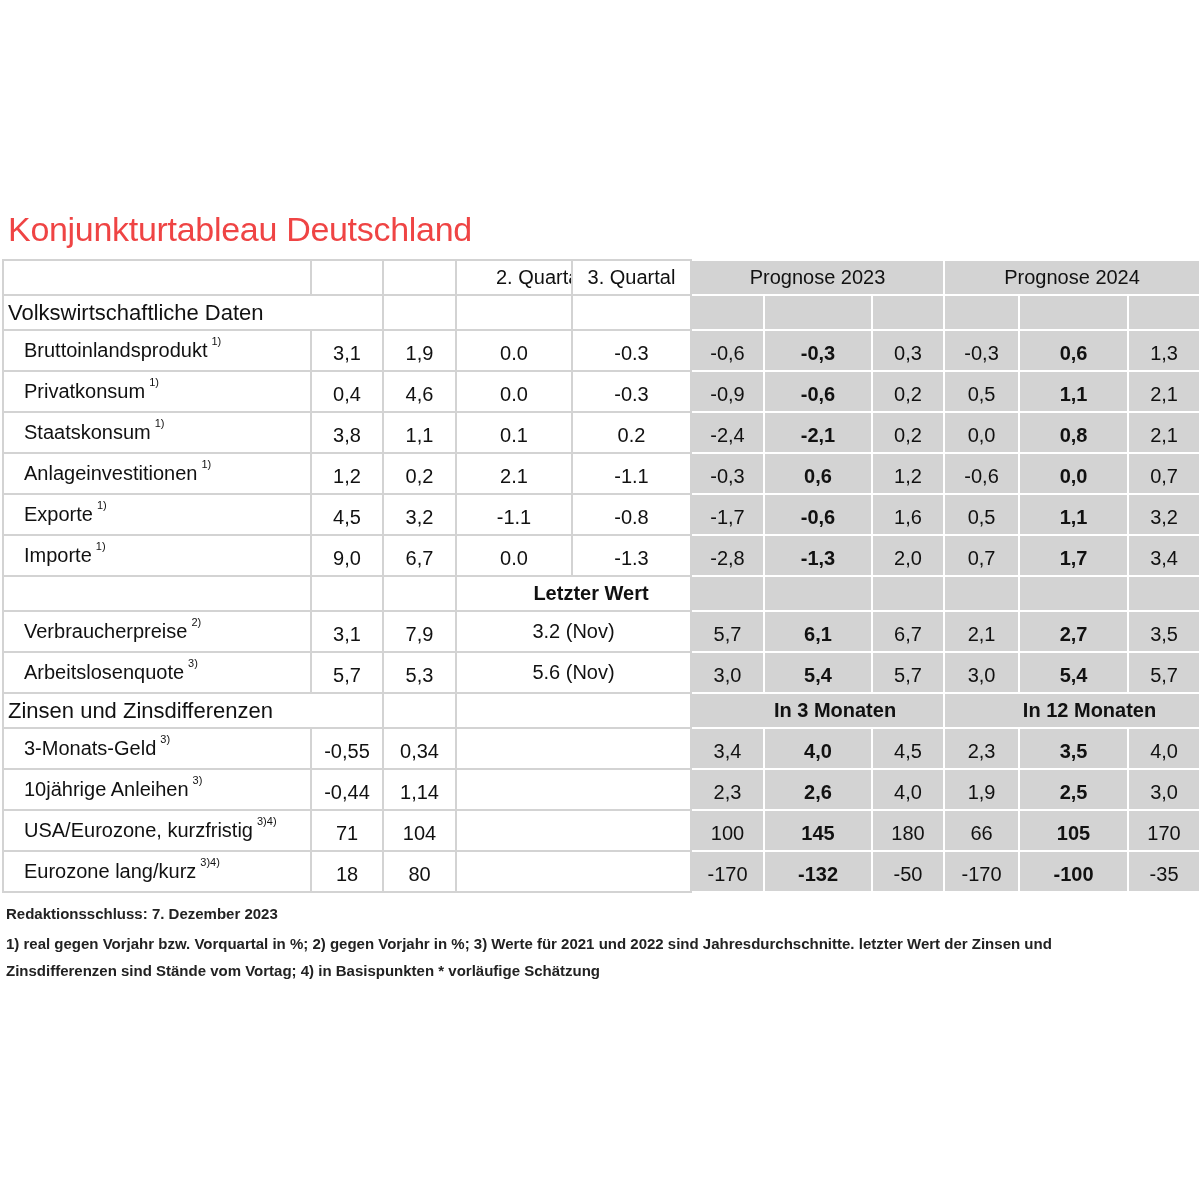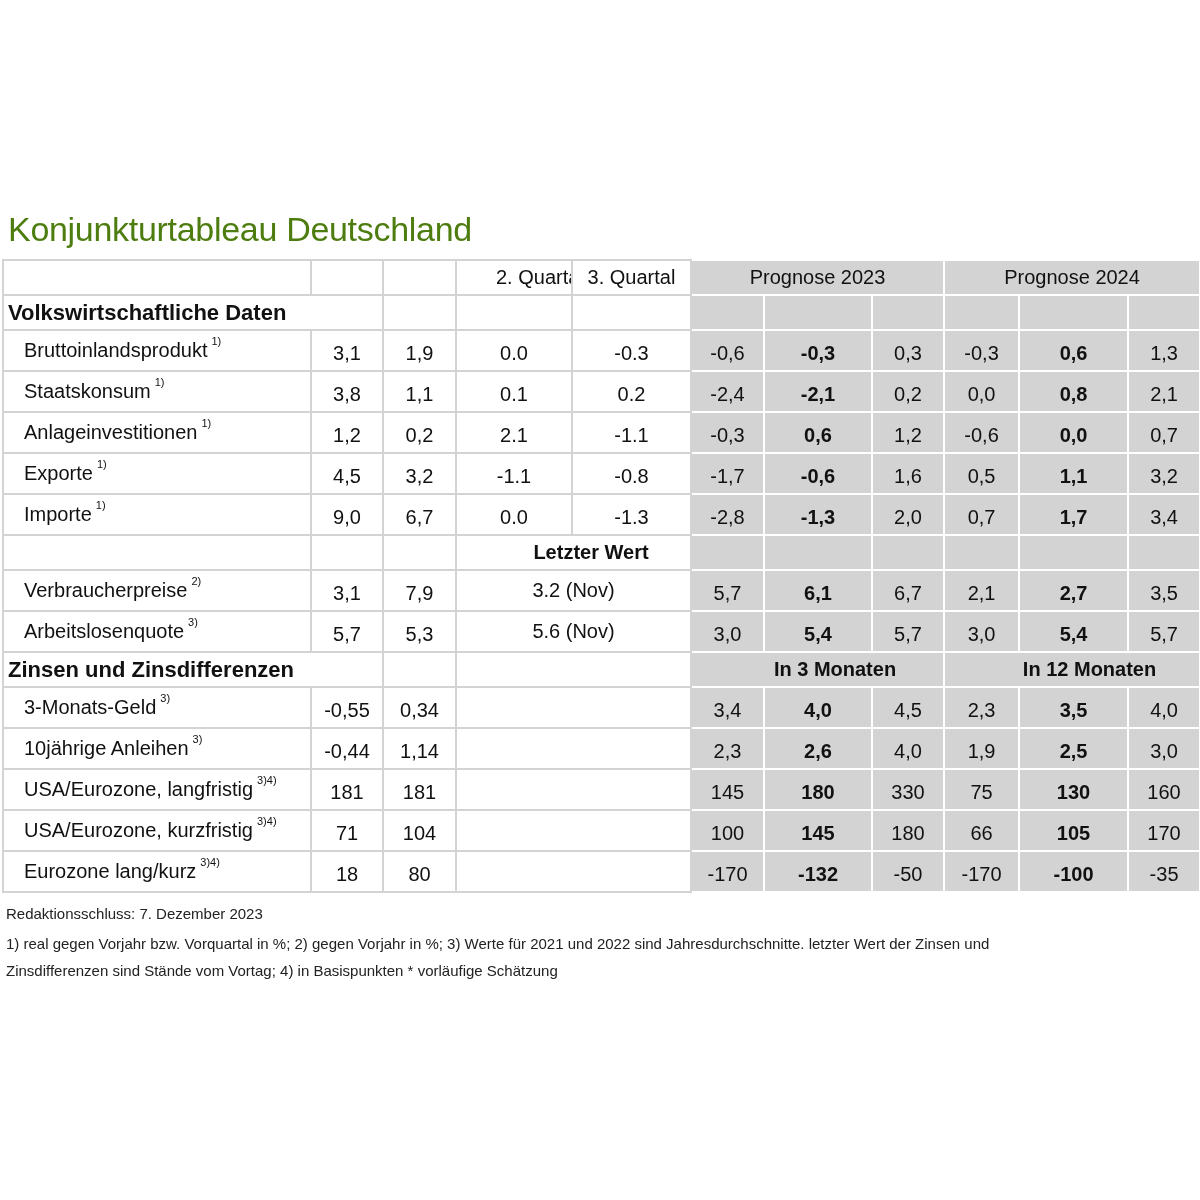--- a/index.html
+++ b/index.html
@@ -2,41 +2,41 @@
 <html><head>
 <meta charset="utf-8">
 <style>
   html, body { margin:0; padding:0; }
   body {
     width:1200px; height:1200px; background:#ffffff; position:relative; overflow:hidden;
     font-family:"DejaVu Sans Condensed","Liberation Sans",sans-serif; color:#111;
   }
   .title {
     position:absolute; left:8px; top:210px; font-size:34px; font-weight:normal;
-    letter-spacing:-0.3px; color:#4d7c0f;
+    letter-spacing:-0.3px; color:#ef4444;
     font-family:"Liberation Sans", sans-serif;
   }
   table.tab {
     position:absolute; left:2px; top:259px; width:1197px;
     border-collapse:collapse; table-layout:fixed;
     font-family:"Liberation Sans", sans-serif; font-size:20px;
   }
   table.tab td {
     height:33px; padding:0 4px; border:2.5px solid #d3d3d3;
     text-align:center; vertical-align:middle; white-space:nowrap; overflow:hidden;
   }
   table.tab td.g { background:#d3d3d3; border-color:#ffffff; }
   table.tab td.lbl { text-align:left; padding-left:20px; }
-  table.tab td.sect { text-align:left; font-weight:bold; font-size:22px; padding-left:4px; }
+  table.tab td.sect { text-align:left; font-weight:normal; font-size:22px; padding-left:4px; }
   table.tab td.hd { font-weight:bold;padding-left:39px; }
   table.tab td.b { font-weight:bold; }
   table.tab td.num { padding-top:6px; }
   sup { font-size:11px; position:relative; top:-4px; vertical-align:top; margin-left:4px; }
   .note {
-    position:absolute; left:6px; font-family:"Liberation Sans", sans-serif; font-size:15px; color:#222;
+    position:absolute; left:6px; font-family:"Liberation Sans", sans-serif; font-size:15px; color:#222;font-weight:bold;
   }
   .footer {
     position:absolute; left:0; top:1248px; width:1200px; height:18px; background:#3e3e3e;
     color:#fff; font-family:Liberation Mono, monospace; font-size:18px; line-height:18px; padding-left:10px; box-sizing:border-box;
   }
 </style>
 </head>
 <body>
 
 <div class="title">Konjunkturtableau Deutschland</div>
@@ -86,20 +86,33 @@
         <td class="num">0.0</td>
         <td class="num">-0.3</td>
         <td class="g num">-0,6</td>
         <td class="g num b">-0,3</td>
         <td class="g num">0,3</td>
         <td class="g num">-0,3</td>
         <td class="g num b">0,6</td>
         <td class="g num">1,3</td>
       </tr>
       <tr>
+        <td class="lbl"><span>Privatkonsum</span><sup>1)</sup></td>
+        <td class="num">0,4</td>
+        <td class="num">4,6</td>
+        <td class="num">0.0</td>
+        <td class="num">-0.3</td>
+        <td class="g num">-0,9</td>
+        <td class="g num b">-0,6</td>
+        <td class="g num">0,2</td>
+        <td class="g num">0,5</td>
+        <td class="g num b">1,1</td>
+        <td class="g num">2,1</td>
+      </tr>
+      <tr>
         <td class="lbl"><span>Staatskonsum</span><sup>1)</sup></td>
         <td class="num">3,8</td>
         <td class="num">1,1</td>
         <td class="num">0.1</td>
         <td class="num">0.2</td>
         <td class="g num">-2,4</td>
         <td class="g num b">-2,1</td>
         <td class="g num">0,2</td>
         <td class="g num">0,0</td>
         <td class="g num b">0,8</td>
@@ -213,32 +226,20 @@
         <td class="num">1,14</td>
         <td colspan="2"></td>
         <td class="g num">2,3</td>
         <td class="g num b">2,6</td>
         <td class="g num">4,0</td>
         <td class="g num">1,9</td>
         <td class="g num b">2,5</td>
         <td class="g num">3,0</td>
       </tr>
       <tr>
-        <td class="lbl"><span>USA/Eurozone, langfristig</span><sup>3)4)</sup></td>
-        <td class="num">181</td>
-        <td class="num">181</td>
-        <td colspan="2"></td>
-        <td class="g num">145</td>
-        <td class="g num b">180</td>
-        <td class="g num">330</td>
-        <td class="g num">75</td>
-        <td class="g num b">130</td>
-        <td class="g num">160</td>
-      </tr>
-      <tr>
         <td class="lbl"><span>USA/Eurozone, kurzfristig</span><sup>3)4)</sup></td>
         <td class="num">71</td>
         <td class="num">104</td>
         <td colspan="2"></td>
         <td class="g num">100</td>
         <td class="g num b">145</td>
         <td class="g num">180</td>
         <td class="g num">66</td>
         <td class="g num b">105</td>
         <td class="g num">170</td>

